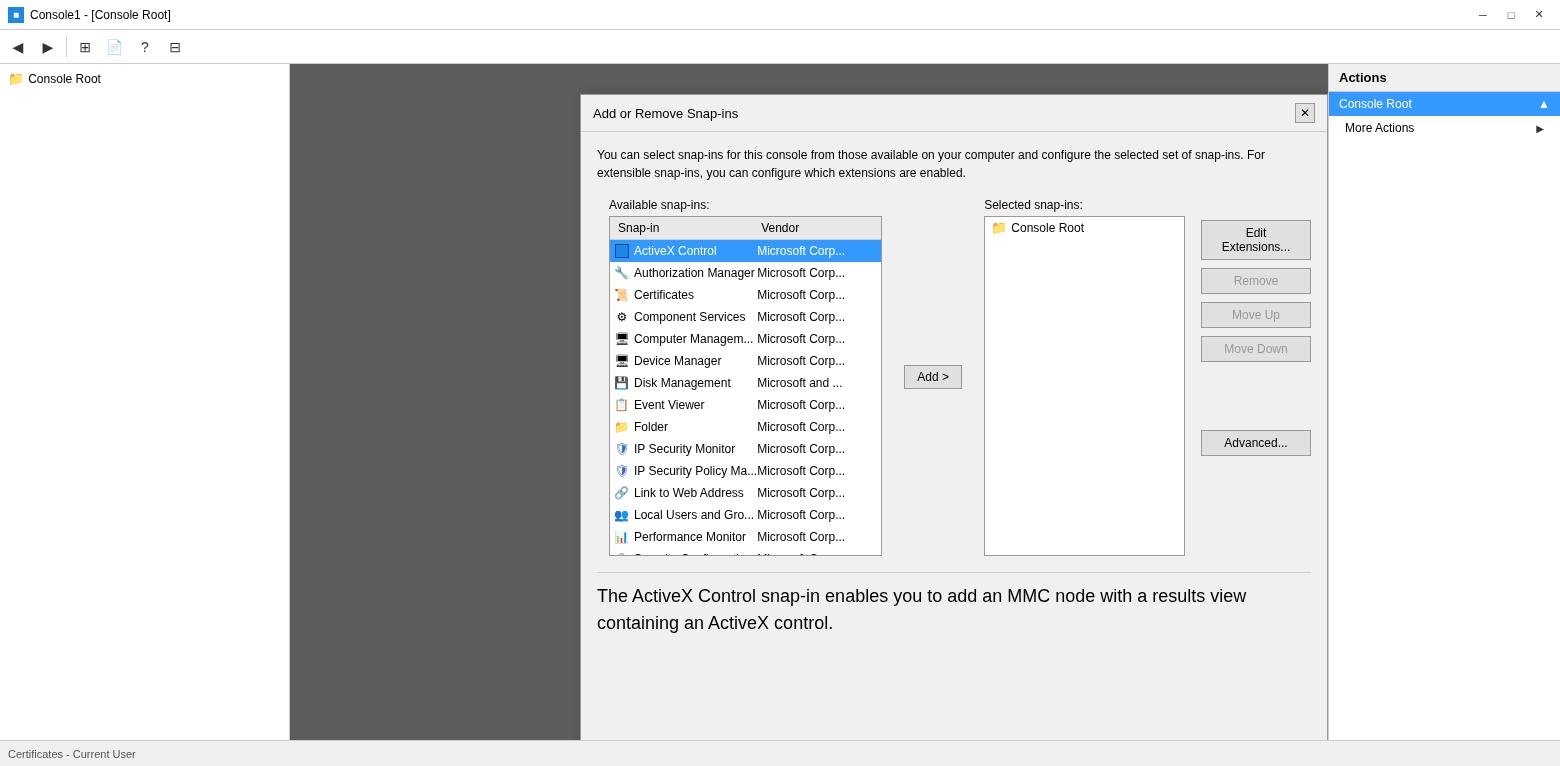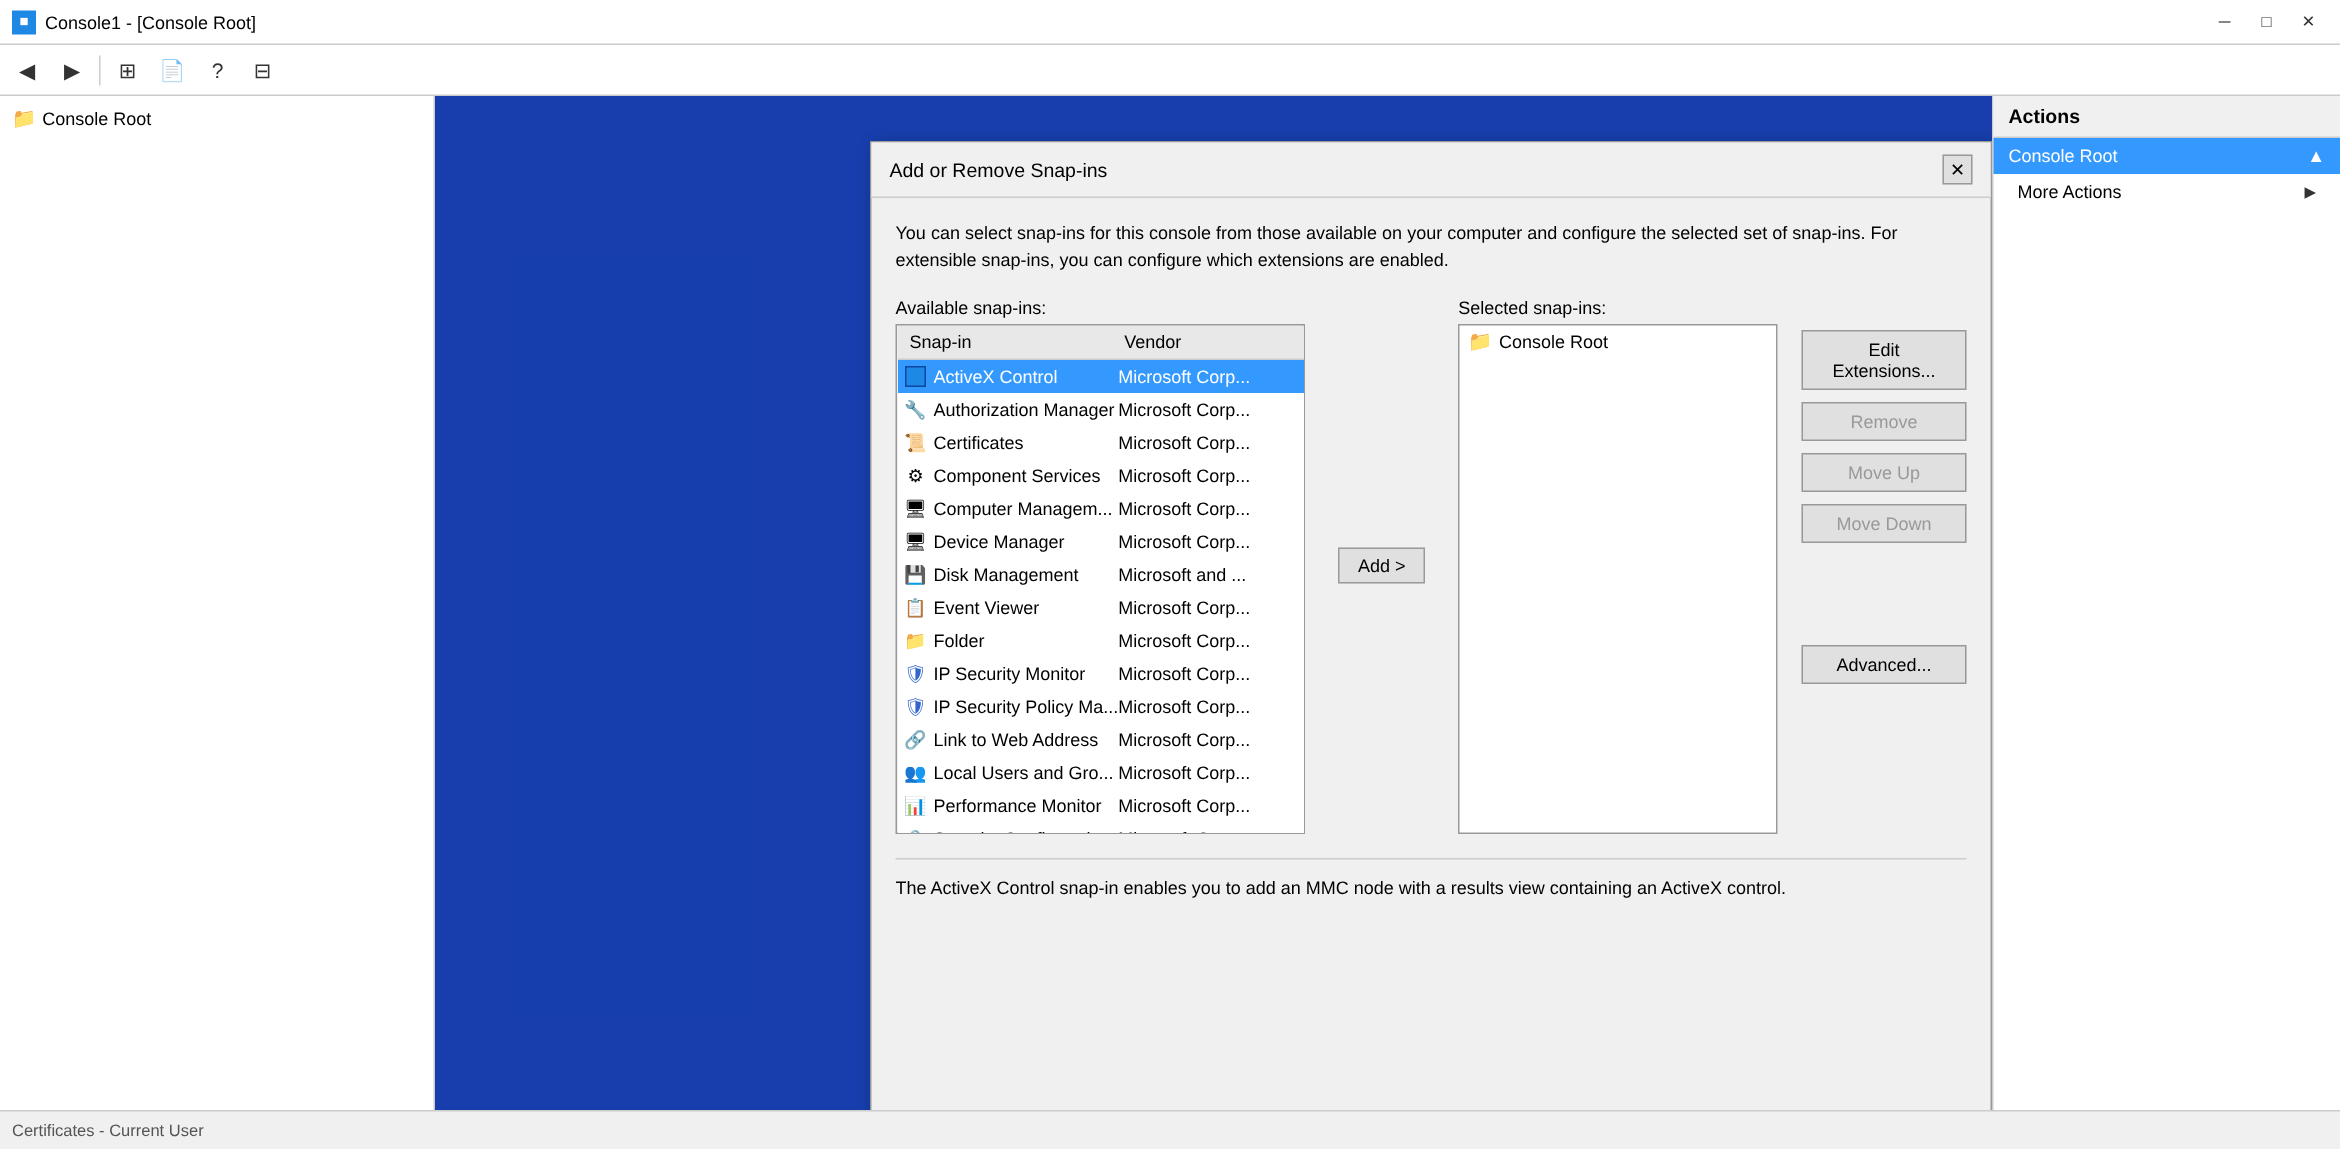--- a/index.html
+++ b/index.html
@@ -138,21 +138,21 @@
     .tree-icon {
       font-size: 14px;
     }
     .tree-label {
       font-size: 12px;
     }
 
     
     .main-content {
       flex: 1;
-      background: #1d4ed8;
+      background: #737373;
       position: relative;
       overflow: hidden;
     }
 
     
     .right-panel {
       width: 232px;
       background: #ffffff;
       border-left: 1px solid #ccc;
     }
@@ -252,20 +252,21 @@
       font-size: 12px;
       color: #000;
       line-height: 1.5;
       margin-bottom: 16px;
     }
 
     .dialog-columns {
       display: flex;
       gap: 16px;
       margin-bottom: 16px;
+      margin-left: 12px;
     }
 
     
     .snap-in-list-container {
       flex: 1;
     }
     .snap-in-list-label {
       font-size: 12px;
       margin-bottom: 4px;
     }
@@ -384,21 +385,21 @@
     .description-area {
       border-top: 1px solid #ccc;
       padding-top: 10px;
       margin-top: 4px;
     }
     .description-label {
       font-size: 12px;
       margin-bottom: 6px;
     }
     .description-text {
-      font-size: 12px;
+      font-size: 18px;
       color: #000;
       line-height: 1.5;
     }
 
     
     .dialog-footer {
       display: flex;
       justify-content: flex-end;
       padding: 10px 16px 14px;
       gap: 8px;

